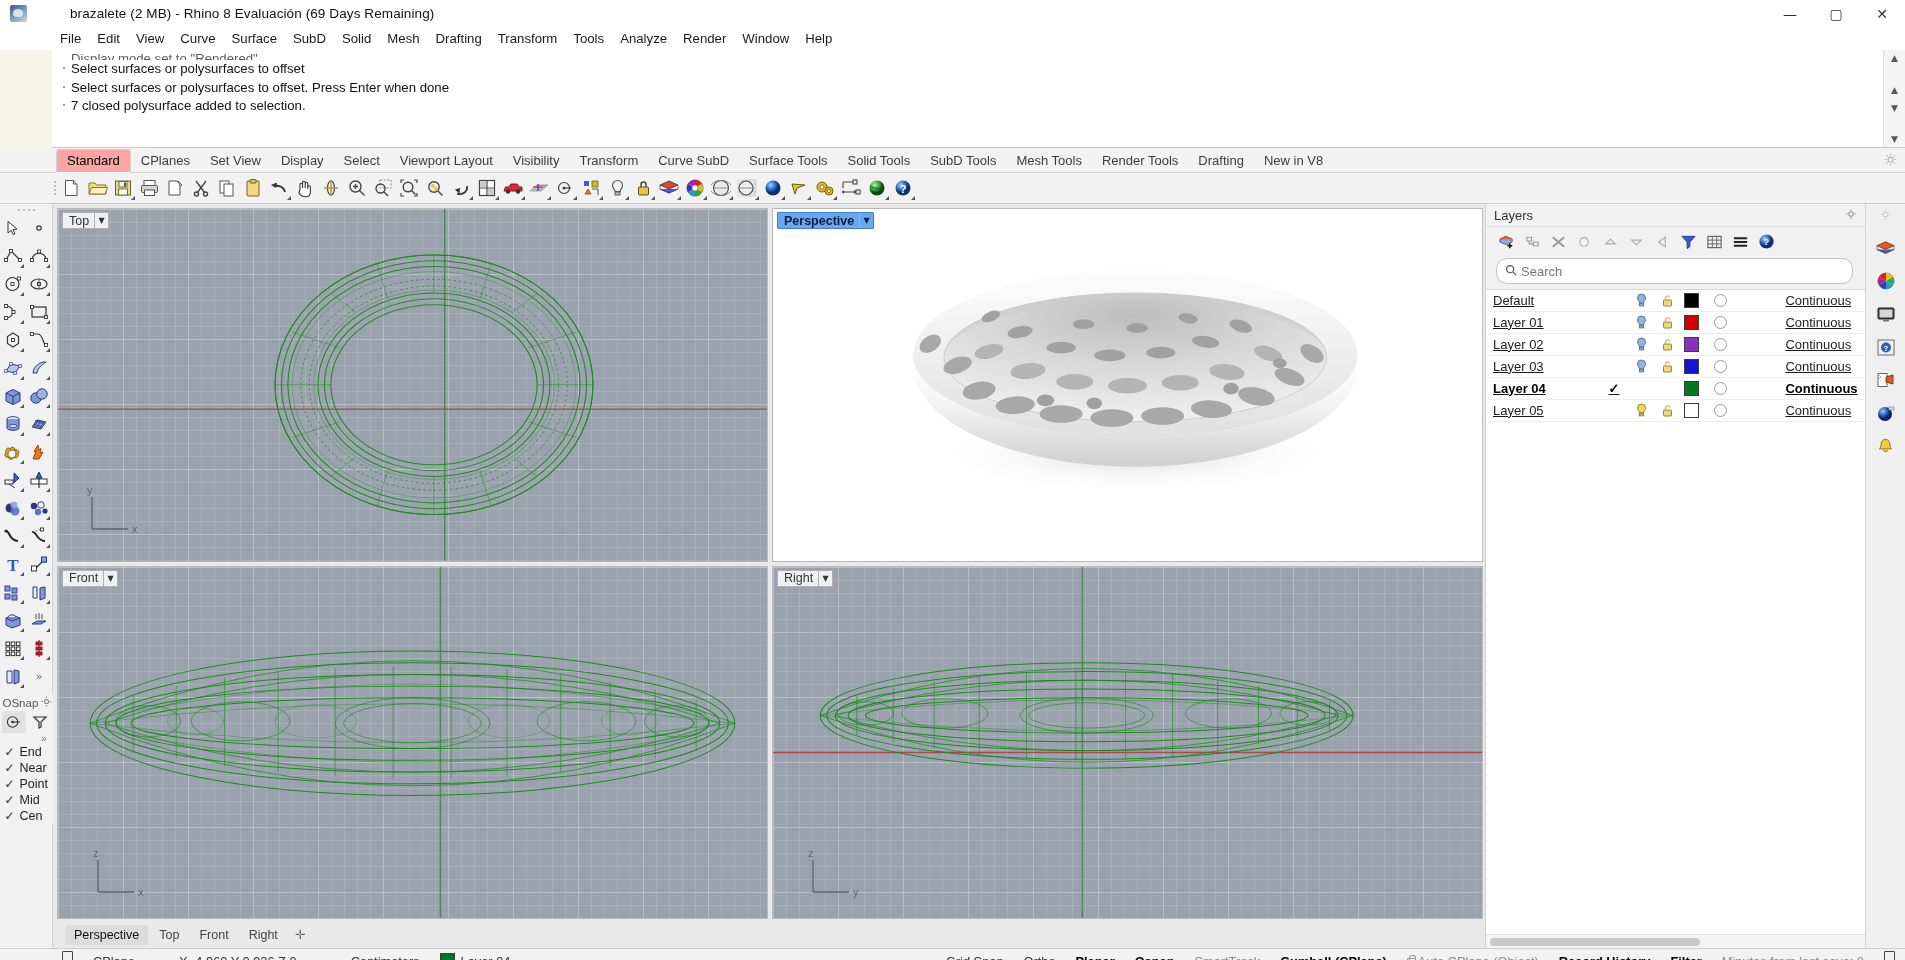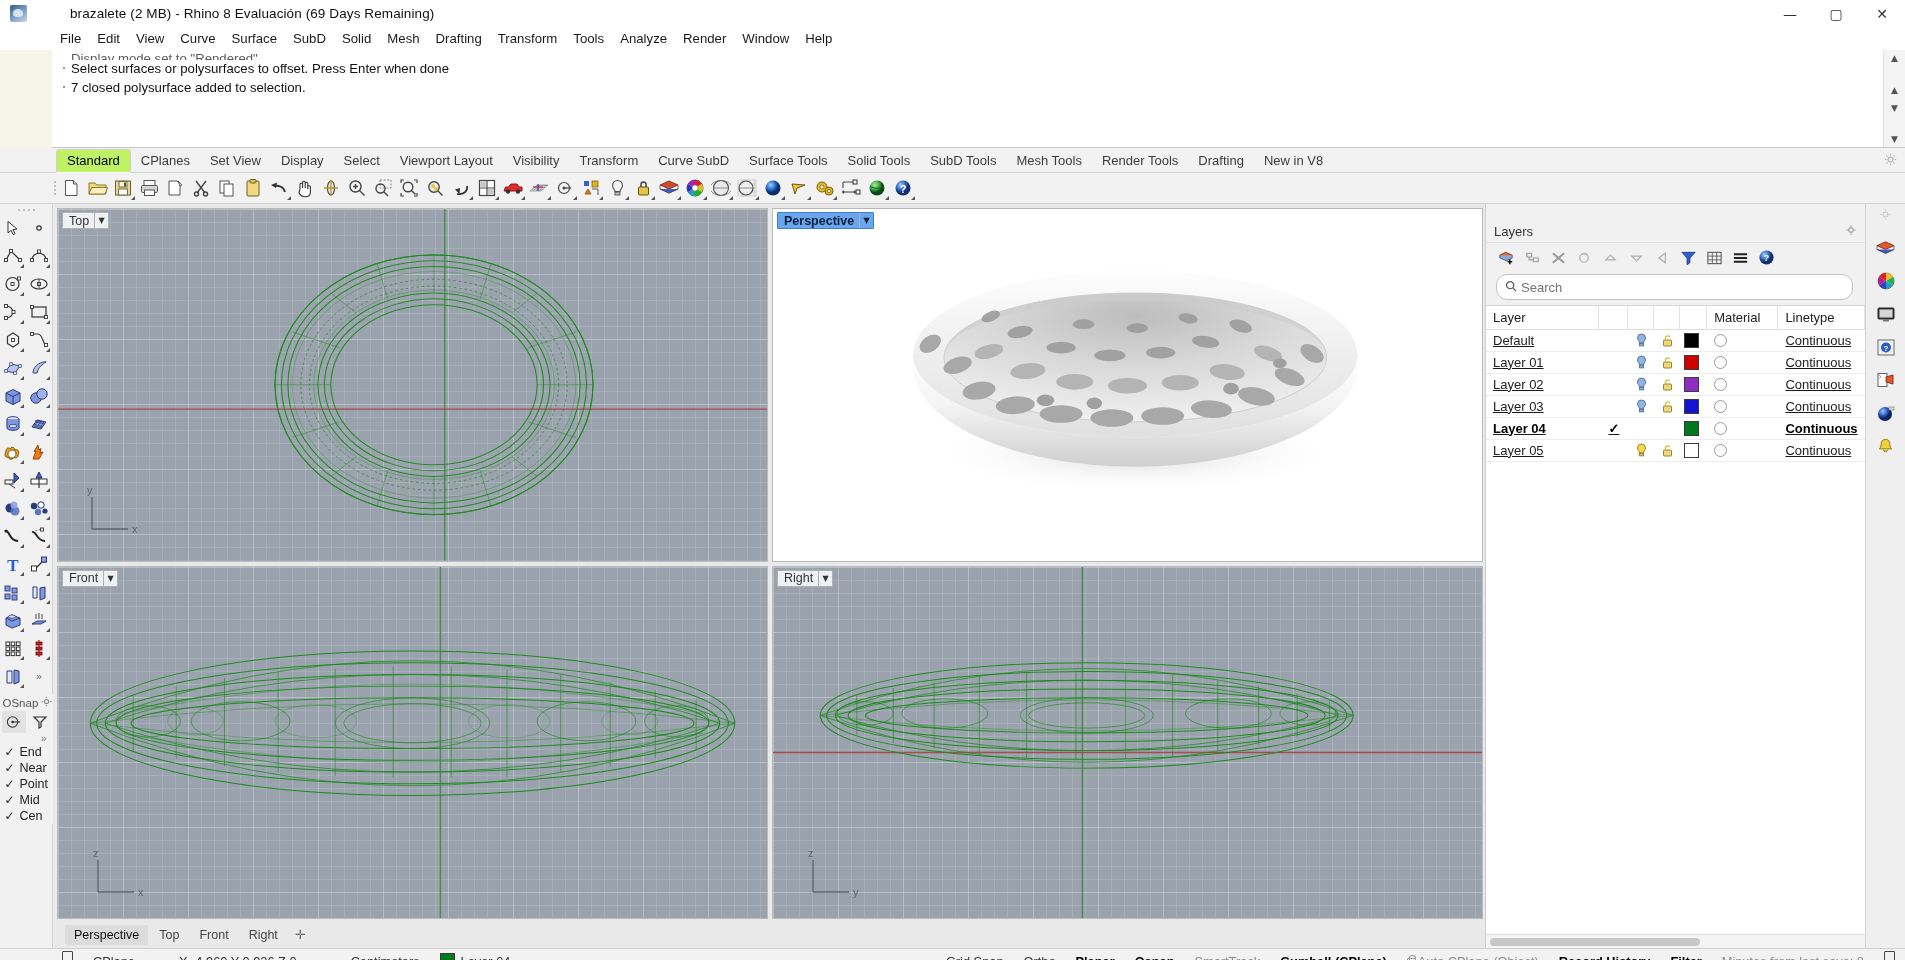--- a/index.html
+++ b/index.html
@@ -73,21 +73,21 @@
   #cmdscroll .mid { display:flex; flex-direction:column; gap:2px; align-items:center; }
 
   
   #tbtabs {
     height: 25px; background: #f2f2f2; display: flex; align-items: flex-end;
     padding-left: 56px; border-bottom: 1px solid #d0d0d0; position: relative;
   }
   #tbtabs .tab {
     padding: 3px 10px 4px; font-size: 13px; color: #3c3c3c; white-space: nowrap;
   }
-  #tbtabs .tab.active { background: #bef264; color: #000; border: 1px solid #d0d0d0; border-bottom: 1px solid #fff; border-radius: 3px 3px 0 0; margin-bottom:-1px;}
+  #tbtabs .tab.active { background: #fca5a5; color: #000; border: 1px solid #d0d0d0; border-bottom: 1px solid #fff; border-radius: 3px 3px 0 0; margin-bottom:-1px;}
   #tbtabs .gear { position: absolute; right: 8px; top: 5px; opacity:.5; }
 
   
   #maintb {
     height: 31px; background: #f2f2f2; display: flex; align-items: center;
     padding-left: 52px; border-bottom: 1px solid #cfcfcf; gap: 0px;
   }
   .tbgrip { width:6px; height:24px; display:flex; flex-direction:column; justify-content:center; gap:2px; align-items:center; }
   .tbgrip i { width:2px; height:2px; background:#aaa; display:block; border-radius:50%;}
   .tbicon { width: 26px; height: 26px; position: relative; display:flex; align-items:center; justify-content:center; }
@@ -143,21 +143,21 @@
   .vplabel.active { background: #6ba6f0; border-color:#3f7fd0; color:#0b1f3a; font-weight:bold; }
   .vplabel .arrow { width:14px; text-align:center; border-left:1px solid #b0b0b0; margin-left:5px; font-size:8px; line-height:15px; font-family:"DejaVu Sans",sans-serif;}
 
   #vptabs { height: 27px; background:#e9e9e9; display:flex; align-items:center; padding-left:12px; gap:2px; }
   #vptabs .vt { font-size:12.5px; color:#444; padding:3px 9px; }
   #vptabs .vt.sel { background:#dcdcdc; color:#111; border-radius:2px; }
   #vptabs .plus { color:#666; font-size:13px; padding-left:6px; font-family:"DejaVu Sans",sans-serif;}
 
   
   #layers { width: 380px; background: #f1f1f1; border-left:1px solid #cfcfcf; flex:none; display:flex; flex-direction:column; }
-  #layers .lp-title { height:22px; display:flex; align-items:center; padding:0 8px; font-size:13px; color:#333; justify-content:space-between;margin-top:16px;}
+  #layers .lp-title { height:22px; display:flex; align-items:center; padding:0 8px; font-size:13px; color:#333; justify-content:space-between;}
   #layers .lp-tools { height:30px; display:flex; align-items:center; gap:6px; padding-left:10px; border-top:1px solid #e2e2e2;}
   .lpicon { width:20px;height:20px; display:flex;align-items:center;justify-content:center; }
   #layers .lp-search {
     margin: 2px 12px 5px 10px; height: 21px; background:#fff; border:1px solid #c3c3c3;
     border-radius: 11px; display:flex; align-items:center; padding:12px 8px; gap:4px;
   }
   #layers .lp-search input { border:0; outline:0; font-size:13px; color:#444; width:100%; font-family:"Liberation Sans",sans-serif; background:transparent;}
   #lptable { flex:1; background:#fff; border-top:1px solid #d5d5d5; overflow:hidden; position:relative;}
   .lp-hdr-row { display:flex; height:24px; align-items:center; border-bottom:1px solid #dcdcdc; background:#fff;}
   .lp-hdr-row .c { font-size:13px; color:#222; border-right:1px solid #e3e3e3; height:24px; line-height:24px; padding-left:7px; overflow:hidden;}
@@ -221,20 +221,21 @@
   <div class="mi">Tools</div>
   <div class="mi">Analyze</div>
   <div class="mi">Render</div>
   <div class="mi">Window</div>
   <div class="mi">Help</div>
 </div>
 
 <div id="cmdarea">
   <div id="cmdhist">
     <div class="line clipped">Display mode set to "Rendered".</div>
+    <div class="line"><span class="dot"></span><span>Select surfaces or polysurfaces to offset</span></div>
     <div class="line"><span class="dot"></span><span>Select surfaces or polysurfaces to offset. Press Enter when done</span></div>
     <div class="line"><span class="dot"></span><span>7 closed polysurface added to selection.</span></div>
   </div>
   <div id="cmdscroll">
     <div class="arrow">▲</div>
     <div class="mid">
       <div class="arrow">▲</div>
       <div class="arrow">▼</div>
     </div>
     <div class="arrow">▼</div>
@@ -1283,29 +1284,20 @@
       <span>
         <svg width="12" height="12" viewBox="0 0 14 14">
             <circle cx="6" cy="6" r="4.2" fill="none" stroke="#555" stroke-width="1.4"></circle>
             <path d="M9.2 9.2L13 13" stroke="#555" stroke-width="1.4"></path>
           </svg>
       </span>
       <input value="" placeholder="Search" style="">
     </div>
 
     <div id="lptable">
-      <div class="lp-hdr-row">
-        <div class="c col-name">Layer</div>
-        <div class="c col-cur"></div>
-        <div class="c col-on"></div>
-        <div class="c col-lock"></div>
-        <div class="c col-color"></div>
-        <div class="c col-mat">Material</div>
-        <div class="c col-lt">Linetype</div>
-      </div>
 
       <div class="lp-row">
         <div class="c col-name">Default</div>
         <div class="c col-cur"></div>
         <div class="c col-on">
           <svg width="13" height="15" viewBox="0 0 13 15">
               <path d="M6.5 1a4 4 0 014 4c0 2.3-2 3.3-2 4.8h-4C4.5 8.3 2.5 7.3 2.5 5a4 4 0 014-4z" fill="#92b4e0" stroke="#4a6a96" stroke-width=".9"></path>
               <rect x="4.3" y="10.3" width="4.4" height="2.6" fill="#9aa8bb" stroke="#4a6a96" stroke-width=".8"></rect>
             </svg>
         </div>

